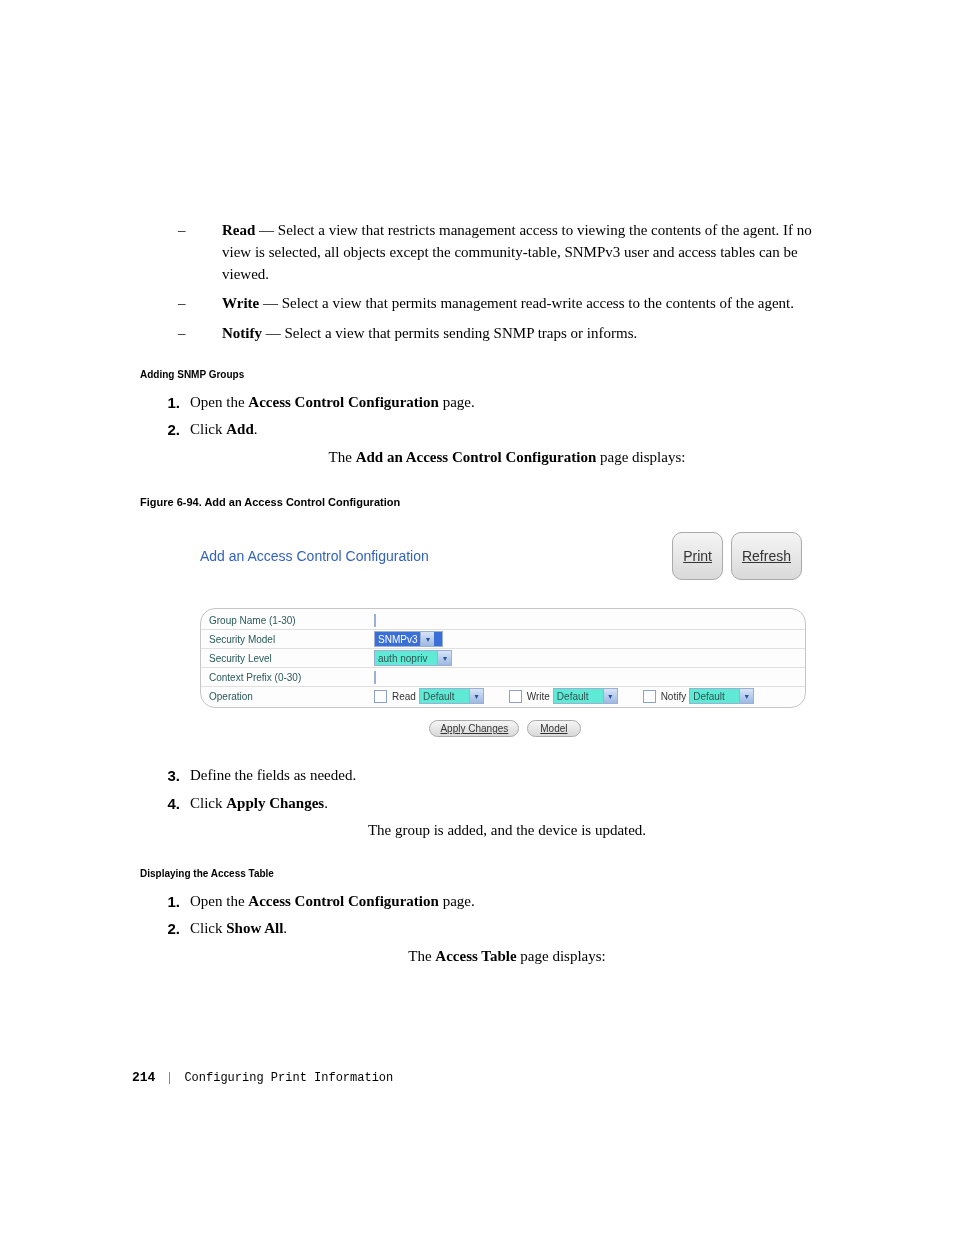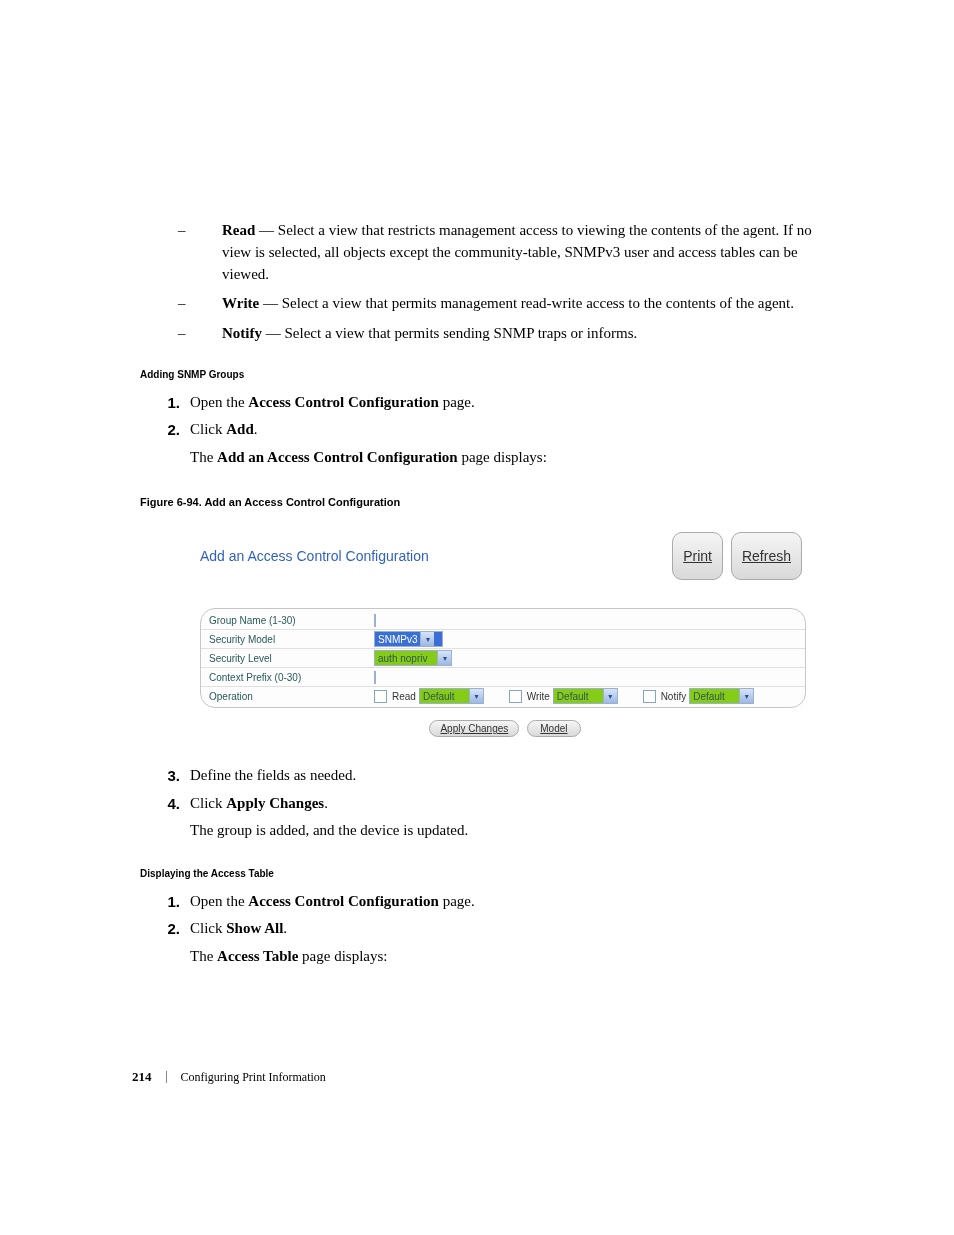--- a/index.html
+++ b/index.html
@@ -48,20 +48,21 @@
     font-family: Arial, Helvetica, sans-serif;
     font-weight: bold;
     flex-shrink: 0;
     padding-left: 6px;
   }
   .ol-body { flex: 1; }
   .indent-body {
     font-size: 15px;
     line-height: 1.7;
     padding-left: 50px;
+    text-align: center;
   }
   .figure-caption {
     font-family: Liberation Sans, sans-serif;
     font-size: 11px;
     font-weight: bold;
     margin-top: 26px;
     margin-bottom: 18px;
   }
   
   .panel {
@@ -120,21 +121,21 @@
     border: 1px solid #9cb0d4;
     height: 12px;
     width: 70px;
     background: #fff;
   }
   .form-select {
     display: inline-flex;
     align-items: center;
     border: 1px solid #9cb0d4;
     height: 14px;
-    background: #84cc16;
+    background: #5eead4;
     font-size: 10px;
   }
   .form-select.blue-sel {
     background: #3a6fd8;
     color: #fff;
     padding-left: 3px;
     padding-right: 8px;
   }
   .sel-arrow {
     background: linear-gradient(#d6e4f7,#9db8e2);
@@ -162,21 +163,21 @@
   }
   .op-label { margin-right: 3px; color:#333; }
   .btn-row {
     text-align: center;
     margin: 10px 0 26px 0;
   }
   .footer {
     position: absolute;
     bottom: 150px;
     left: 132px;
-    font-family: Liberation Serif, serif;
+    font-family: Liberation Mono, monospace;
     font-size: 12px;
     display: flex;
     align-items: center;
   }
   .footer .pg {
     font-weight: bold;
     font-size: 13px;
   }
   .footer .divider {
     display: inline-block;

